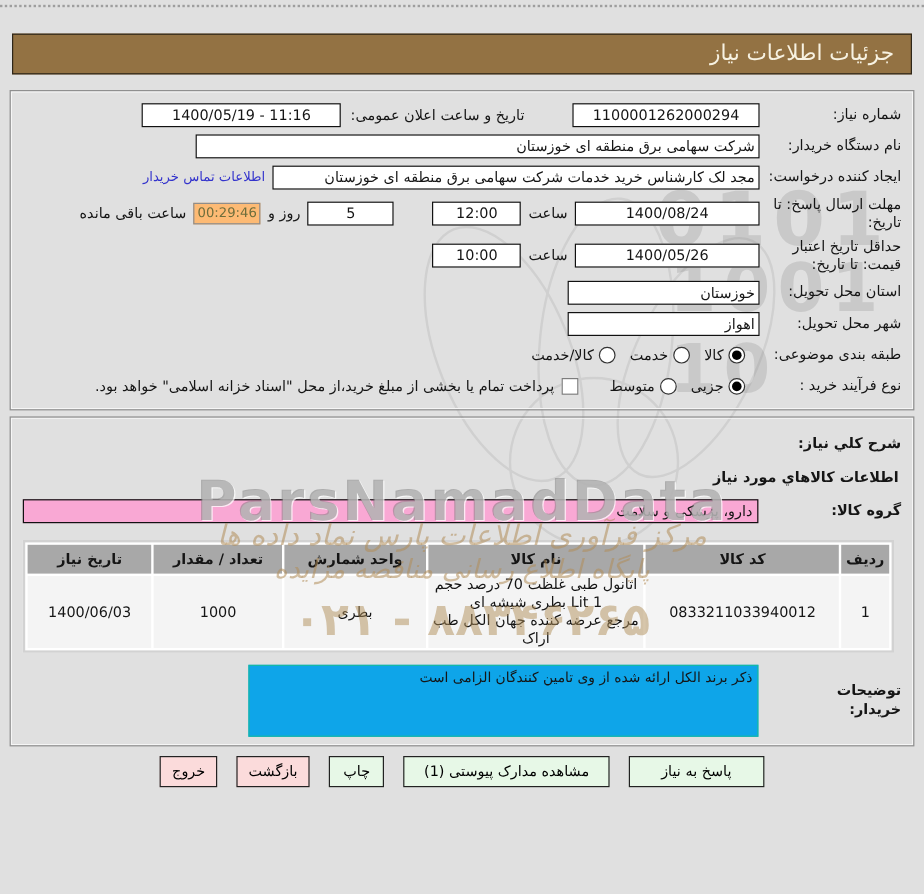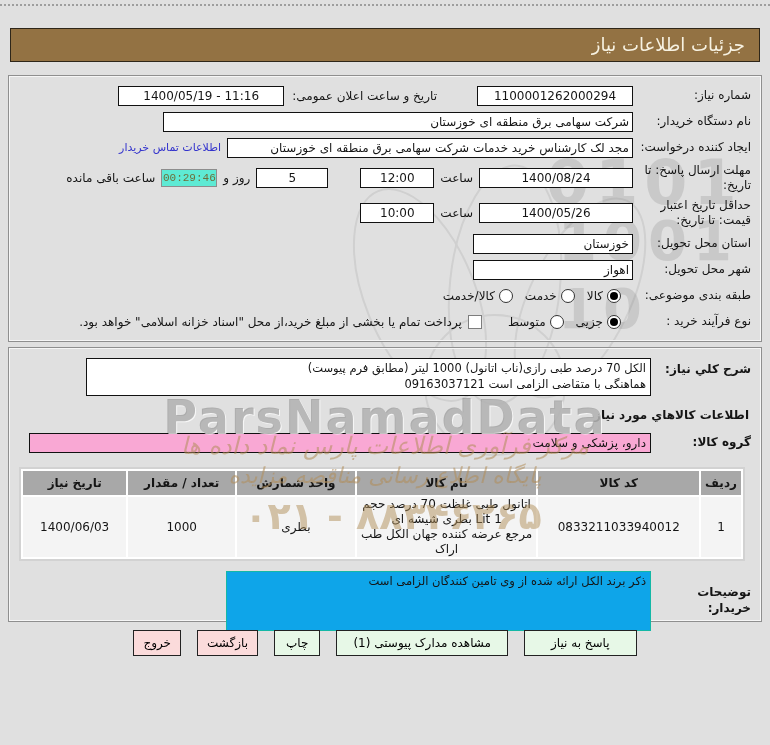--- a/index.html
+++ b/index.html
@@ -19,33 +19,33 @@
   .row.tall{min-height:30px;}
   .r-lbl{width:118px;flex:none;line-height:1.25;}
   .inp{background:#fff;border:1px solid #111;height:18px;line-height:18px;padding:0 3px;flex:none;
        overflow:hidden;white-space:nowrap;box-sizing:content-box;}
   .ltr{direction:ltr;unicode-bidi:isolate;}
   .center{text-align:center;}
   .w148{width:148px;} .w158{width:158px;} .w462{width:462px;} .w398{width:398px;}
   .w146{width:146px;} .w66{width:66px;} .w64{width:64px;} .w152{width:152px;}
   .sp40{width:40px;flex:none;} .sp32{width:32px;flex:none;} .mr6{margin-right:6px;} .mr8{margin-right:8px;}
   .link{color:#3333cc;font-size:11px;margin-right:6px;cursor:pointer;white-space:nowrap;}
-  .countdown{background:#5eead4;border:1px solid #8d8d8d;color:#6e6e3c;width:54px;height:16px;line-height:16px;
-             text-align:center;font-size:11px;flex:none;font-family:Liberation Mono, monospace;}
+  .countdown{background:#fdba74;border:1px solid #8d8d8d;color:#6e6e3c;width:54px;height:16px;line-height:16px;
+             text-align:center;font-size:11px;flex:none;}
   .small-txt{white-space:nowrap;}
 
   .radio{display:inline-block;width:12px;height:12px;border:1px solid #333;border-radius:50%;background:#fff;
          vertical-align:middle;flex:none;}
   .radio.selected{position:relative;}
   .radio.selected::after{content:'';position:absolute;inset:2px;background:#000;border-radius:50%;}
   .opt{display:flex;align-items:center;gap:4px;margin-right:12px;}
   .checkbox{display:inline-block;width:12px;height:12px;border:1px solid #7d7d7d;background:#fff;flex:none;
             margin-right:26px;}
 
-  .b-lbl{font-weight:bold;width:100px;flex:none;line-height:1.3;}
+  .b-lbl{font-weight:bold;width:100px;flex:none;line-height:1.3;margin-left:19px;}
   .desc-box{background:#fff;border:1px solid #111;width:555px;height:34px;padding:1px 4px;font-size:11.5px;
             line-height:16px;overflow:hidden;position:relative;z-index:2;}
   .items-header{font-weight:bold;margin:12px 2px 10px 0;position:relative;z-index:2;}
   .group-box{background:#f9a8d4;border:1px solid #111;width:612px;height:18px;line-height:18px;padding:0 4px;
              overflow:hidden;white-space:nowrap;position:relative;z-index:2;}
 
   table.tbl{border-collapse:separate;border-spacing:2px;background:#ffffff;border:2px solid #d2d2d2;
             margin:14px 6px 0 0;position:relative;z-index:2;}
   .tbl th{background:#a8a8a8;font-weight:bold;font-size:12px;height:24px;padding:0 4px;white-space:nowrap;}
   .tbl td{background:#f4f4f4;text-align:center;height:46px;padding:0 4px;font-size:12px;}
@@ -177,24 +177,20 @@
       <span class="checkbox"></span>
       <span class="mr6 small-txt">پرداخت تمام یا بخشی از مبلغ خرید،از محل "اسناد خزانه اسلامی" خواهد بود.</span>
     </div>
 
   </div>
 
   <div class="box box2">
 
     <div class="row" style="align-items:flex-start">
       <span class="b-lbl" style="padding-top:4px">شرح کلي نیاز:</span>
-      <div class="desc-box">
-        <div>الکل 70 درصد طبی رازی(ناب اتانول)  1000 لیتر (مطابق فرم پیوست)</div>
-        <div>هماهنگی با متقاضی الزامی است 09163037121</div>
-      </div>
     </div>
 
     <div class="items-header">اطلاعات کالاهاي مورد نیاز</div>
 
     <div class="row">
       <span class="b-lbl">گروه کالا:</span>
       <span class="group-box">دارو، پزشکی و سلامت</span>
     </div>
 
     <table class="tbl">

